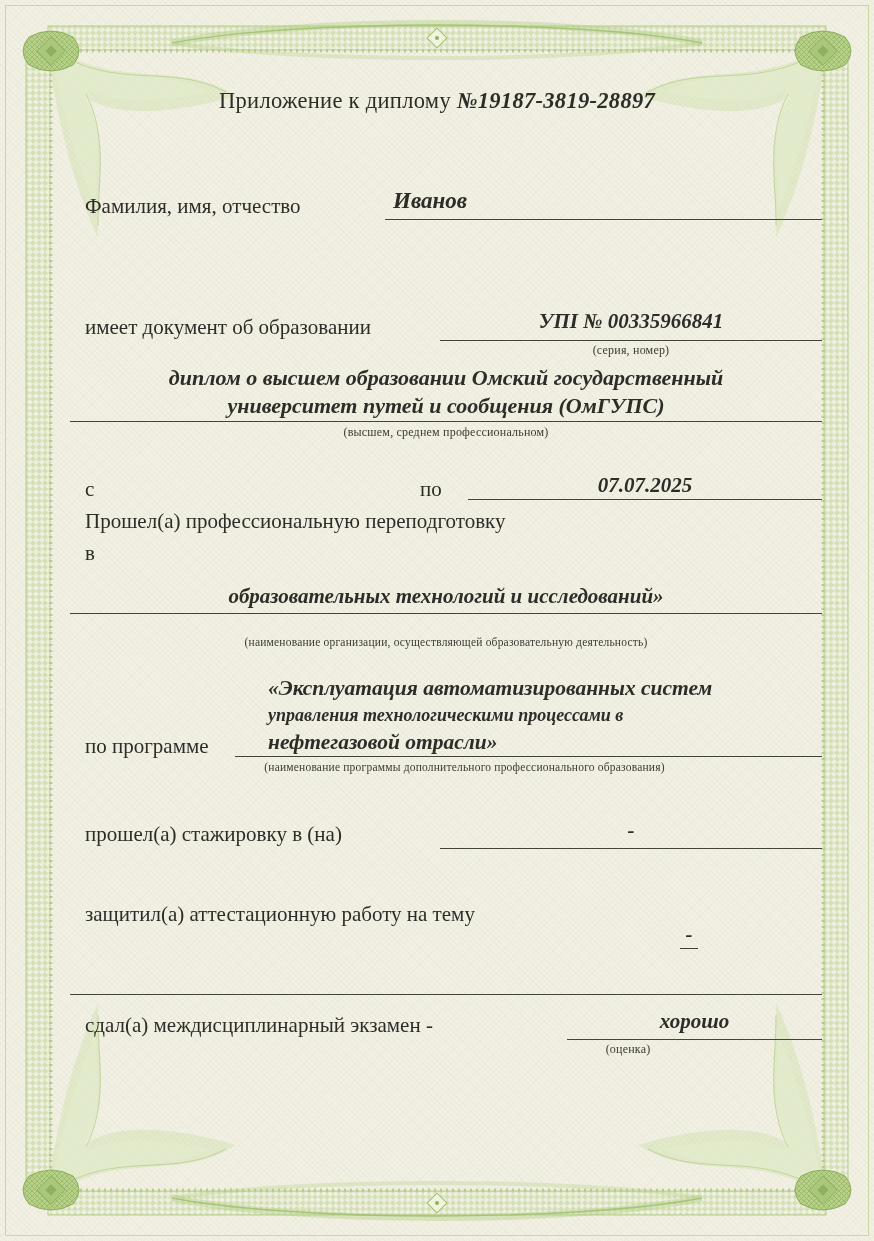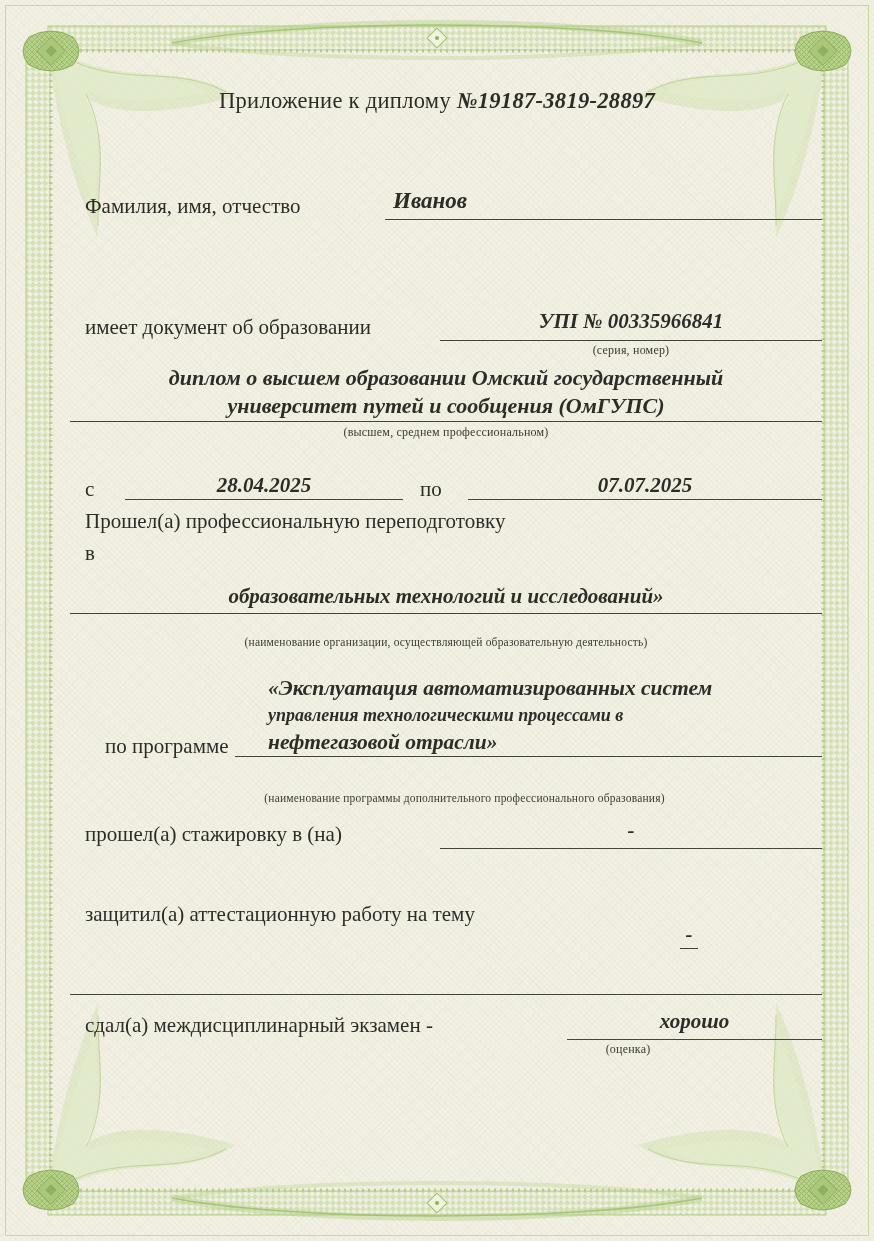--- a/index.html
+++ b/index.html
@@ -102,42 +102,39 @@
   </div>
   <div class="abs caption center" style="left:440px;top:343px;width:382px;">(серия, номер)</div>
 
   <div class="abs fill-line center" style="left:70px;top:364px;width:752px;height:57px;line-height:28px;">
     <div class="value" style="font-size:22px;">диплом о высшем образовании Омский государственный</div>
     <div class="value" style="font-size:22px;">университет путей и сообщения (ОмГУПС)</div>
   </div>
   <div class="abs caption center" style="left:70px;top:425px;width:752px;">(высшем, среднем профессиональном)</div>
 
   <div class="abs label" style="left:85px;top:477px;">с</div>
-  <div class="abs fill-line center" style="left:125px;top:473px;width:278px;height:26px;">
-    <span class="value-bold" style="font-size:21px;">28.04.2025</span>
-  </div>
   <div class="abs label" style="left:420px;top:477px;">по</div>
   <div class="abs fill-line center" style="left:468px;top:473px;width:354px;height:26px;">
     <span class="value-bold" style="font-size:21px;">07.07.2025</span>
   </div>
 
   <div class="abs label" style="left:85px;top:509px;">Прошел(а) профессиональную переподготовку</div>
   <div class="abs label" style="left:85px;top:541px;">в</div>
   <div class="abs fill-line center" style="left:70px;top:584px;width:752px;height:29px;">
     <span class="value-bold" style="font-size:21px;">образовательных технологий и исследований»</span>
   </div>
   <div class="abs caption center" style="left:70px;top:636px;width:752px;font-size:11.5px;">(наименование организации, осуществляющей образовательную деятельность)</div>
 
   <div class="abs fill-line" style="left:235px;top:675px;width:587px;height:82px;padding-left:33px;box-sizing:border-box;line-height:27px;">
     <div class="value" style="font-size:21.5px;">«Эксплуатация автоматизированных систем</div>
     <div class="value" style="font-size:18px;">управления технологическими процессами в</div>
     <div class="value" style="font-size:21.5px;">нефтегазовой отрасли»</div>
   </div>
-  <div class="abs label" style="left:85px;top:734px;margin-left:20px;">по программе</div>
-  <div class="abs caption center" style="left:237px;top:792px;width:455px;font-size:11.5px;">(наименование программы дополнительного профессионального образования)</div>
+  <div class="abs label" style="left:85px;top:734px;">по программе</div>
+  <div class="abs caption center" style="left:237px;top:761px;width:455px;font-size:11.5px;">(наименование программы дополнительного профессионального образования)</div>
 
   <div class="abs label" style="left:85px;top:822px;">прошел(а) стажировку в (на)</div>
   <div class="abs fill-line center" style="left:440px;top:818px;width:382px;height:30px;">
     <span class="value-bold" style="font-size:21px;">-</span>
   </div>
 
   <div class="abs label" style="left:85px;top:902px;">защитил(а) аттестационную работу на тему</div>
   <div class="abs fill-line center" style="left:680px;top:922px;width:18px;height:26px;">
     <span class="value-bold" style="font-size:21px;">-</span>
   </div>

